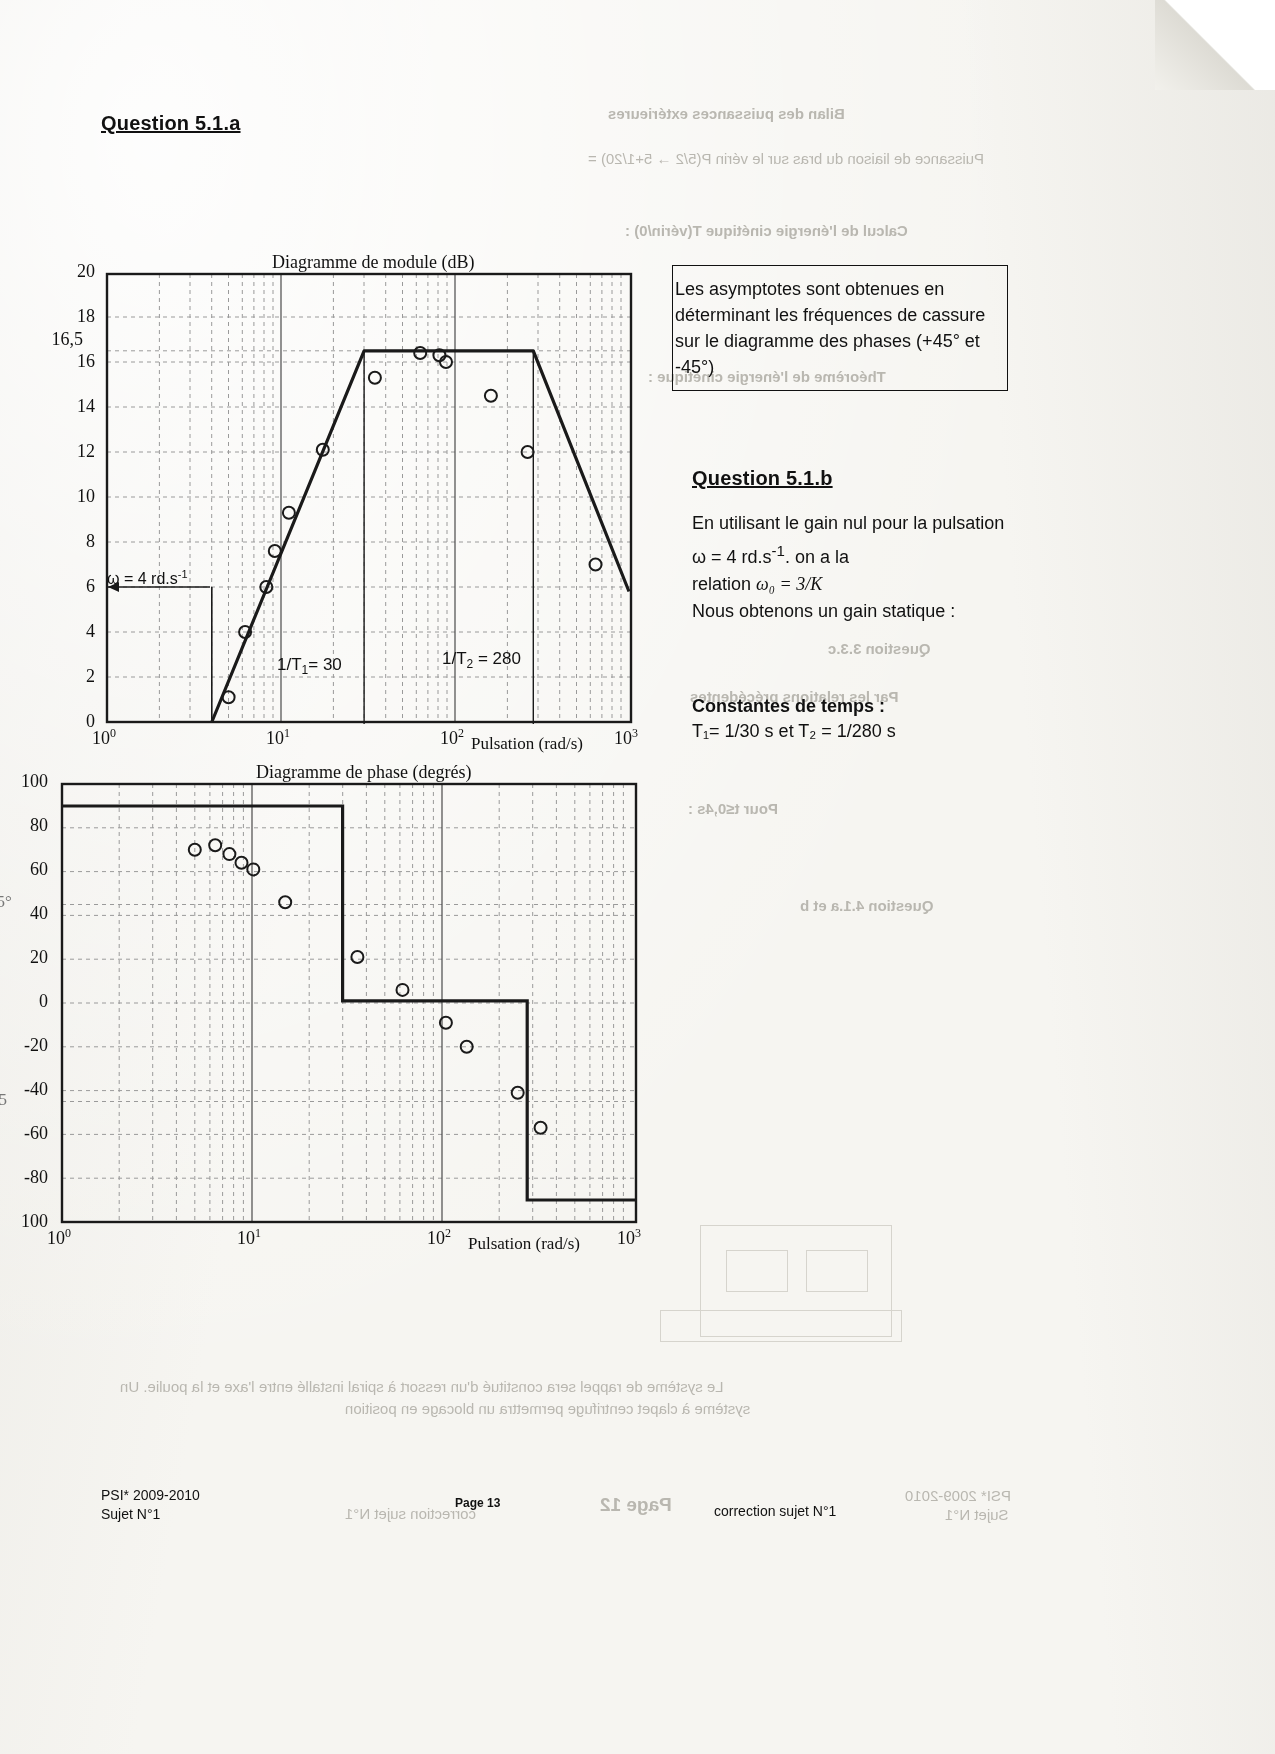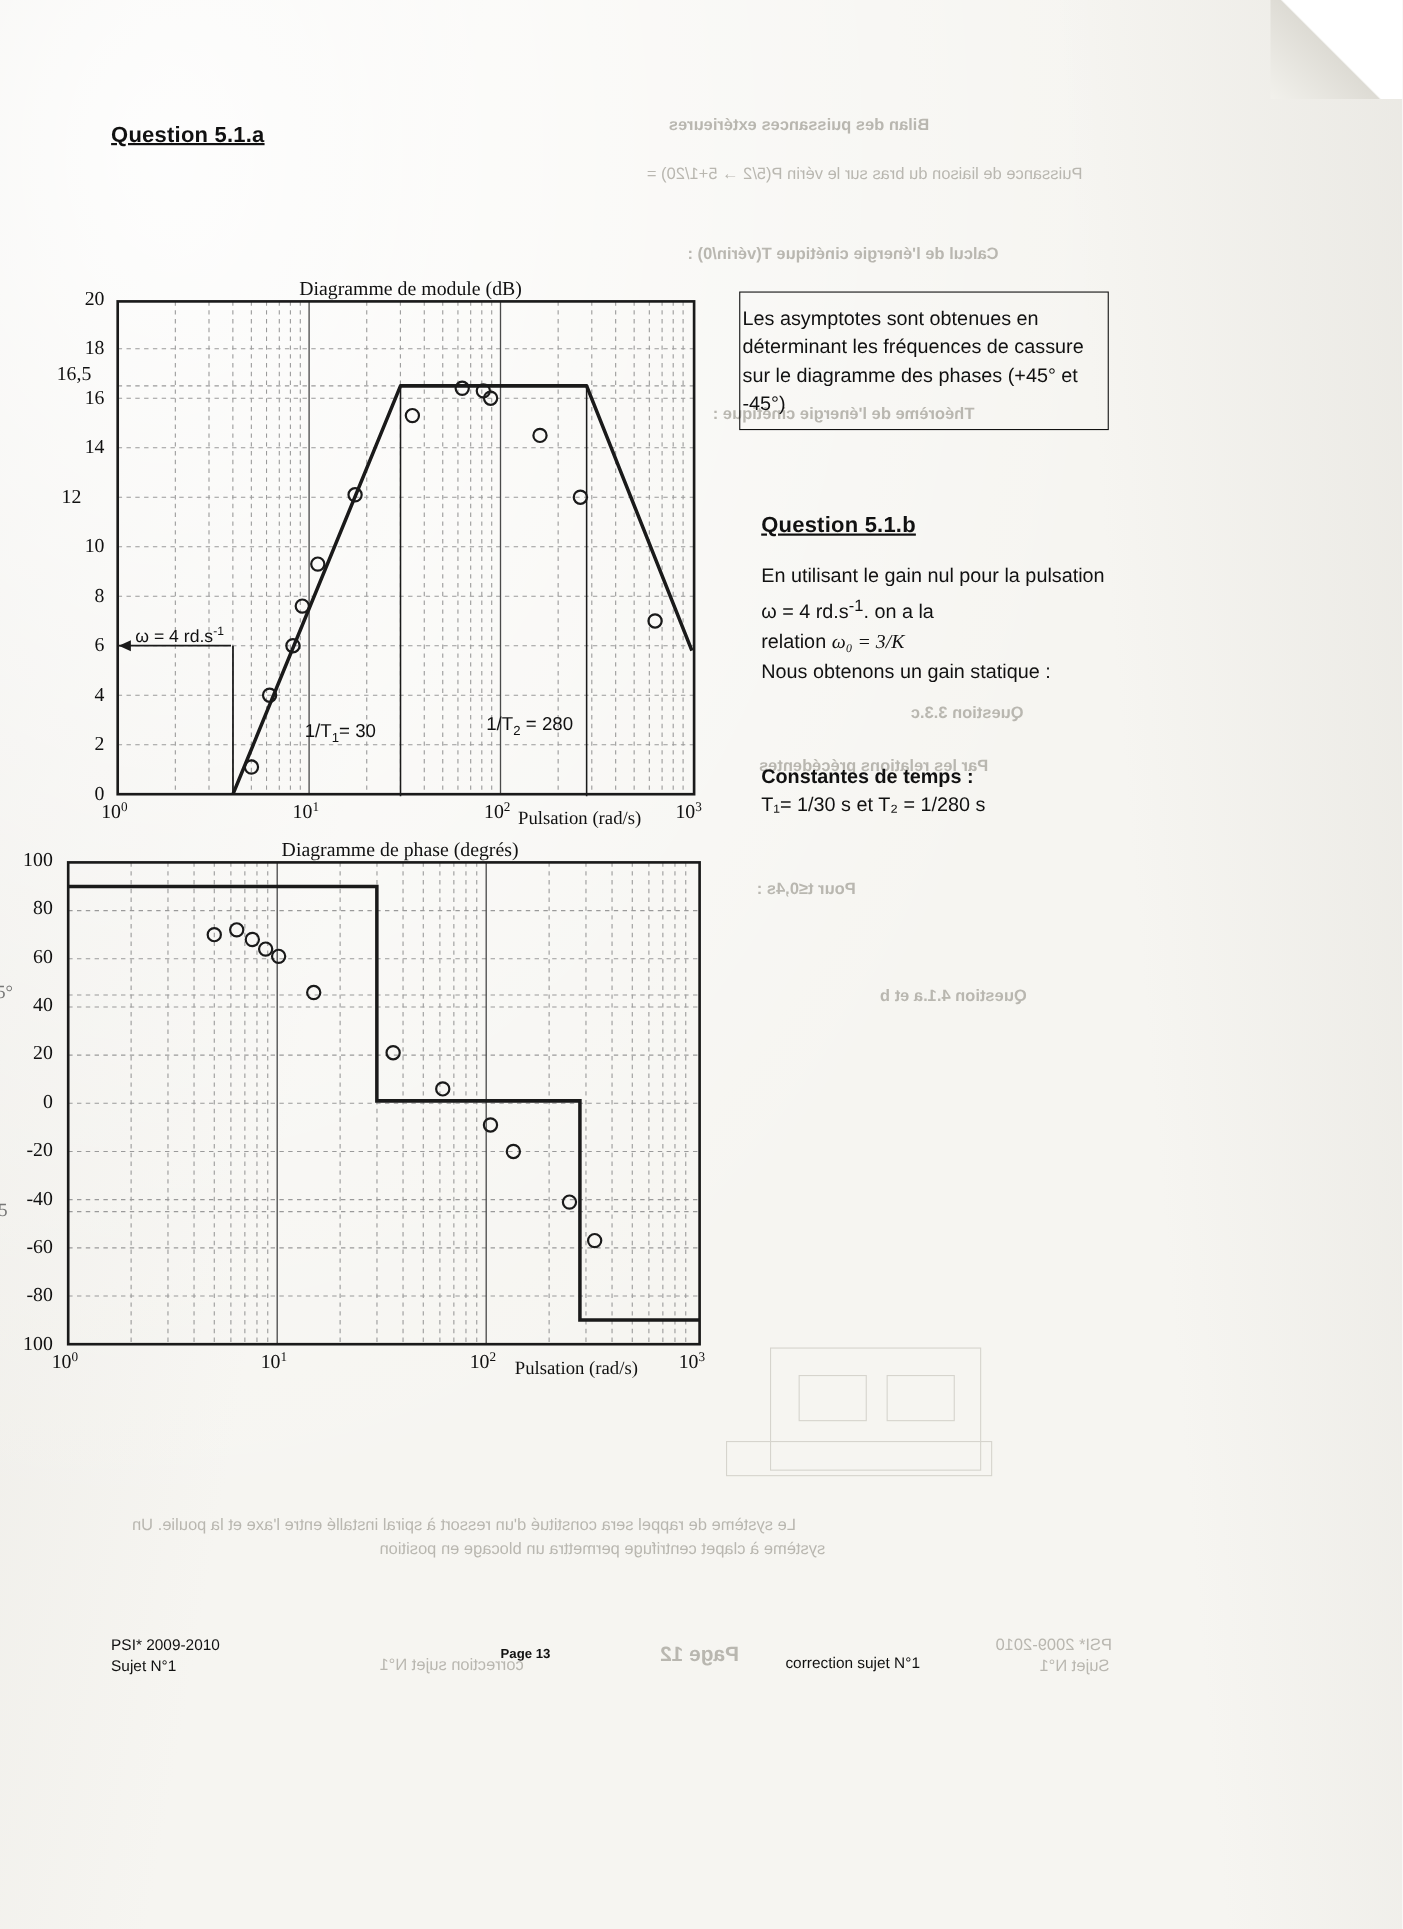--- a/index.html
+++ b/index.html
@@ -40,21 +40,21 @@
   .ylab{position:absolute;font-family:"Liberation Serif",serif;font-size:18px;text-align:right;width:60px;}
   .xlab{position:absolute;font-family:"Liberation Serif",serif;font-size:18px;}
   .xlab sup{font-size:12px;}
   .axname{position:absolute;font-family:Liberation Serif, serif;font-size:17px;}
   .ann{position:absolute;font-size:17px;}
   .ann sub{font-size:12px;}
 
   #mod-plot{left:105px;top:272px;}
   #pha-plot{left:60px;top:782px;}
 
-  .om-label{position:absolute;font-size:16px;padding-left:16px;}
+  .om-label{position:absolute;font-size:16px;}
   .deg45{position:absolute;font-family:"Liberation Serif",serif;font-size:17px;color:#777;}
 
   
   .footer{position:absolute;font-size:14px;}
   #f-left{left:101px;top:1486px;line-height:19px;}
   #f-center{left:455px;top:1496px;font-size:12px;font-weight:bold;}
   #f-right{left:714px;top:1503px;font-size:14px;}
 
   
   .bleed{position:absolute;color:#b9b7b0;transform:scaleX(-1);font-size:15px;white-space:nowrap;pointer-events:none;}
@@ -181,21 +181,21 @@
         <line x1="259.1" y1="78.8" x2="259.1" y2="452"></line>
         <line x1="428.3" y1="78.8" x2="428.3" y2="452"></line>
       </g>
     </svg>
 
     <div class="ylab" style="left:-70px;top:-11px;">20</div>
     <div class="ylab" style="left:-70px;top:34px;">18</div>
     <div class="ylab" style="left:-82px;top:57px;">16,5</div>
     <div class="ylab" style="left:-70px;top:79px;">16</div>
     <div class="ylab" style="left:-70px;top:124px;">14</div>
-    <div class="ylab" style="left:-70px;top:169px;text-align:center;">12</div>
+    <div class="ylab" style="left:-70px;top:169px;">12</div>
     <div class="ylab" style="left:-70px;top:214px;">10</div>
     <div class="ylab" style="left:-70px;top:259px;">8</div>
     <div class="ylab" style="left:-70px;top:304px;">6</div>
     <div class="ylab" style="left:-70px;top:349px;">4</div>
     <div class="ylab" style="left:-70px;top:394px;">2</div>
     <div class="ylab" style="left:-70px;top:439px;">0</div>
 
     <div class="xlab" style="left:-13px;top:454px;">10<sup>0</sup></div>
     <div class="xlab" style="left:161px;top:454px;">10<sup>1</sup></div>
     <div class="xlab" style="left:335px;top:454px;">10<sup>2</sup></div>

